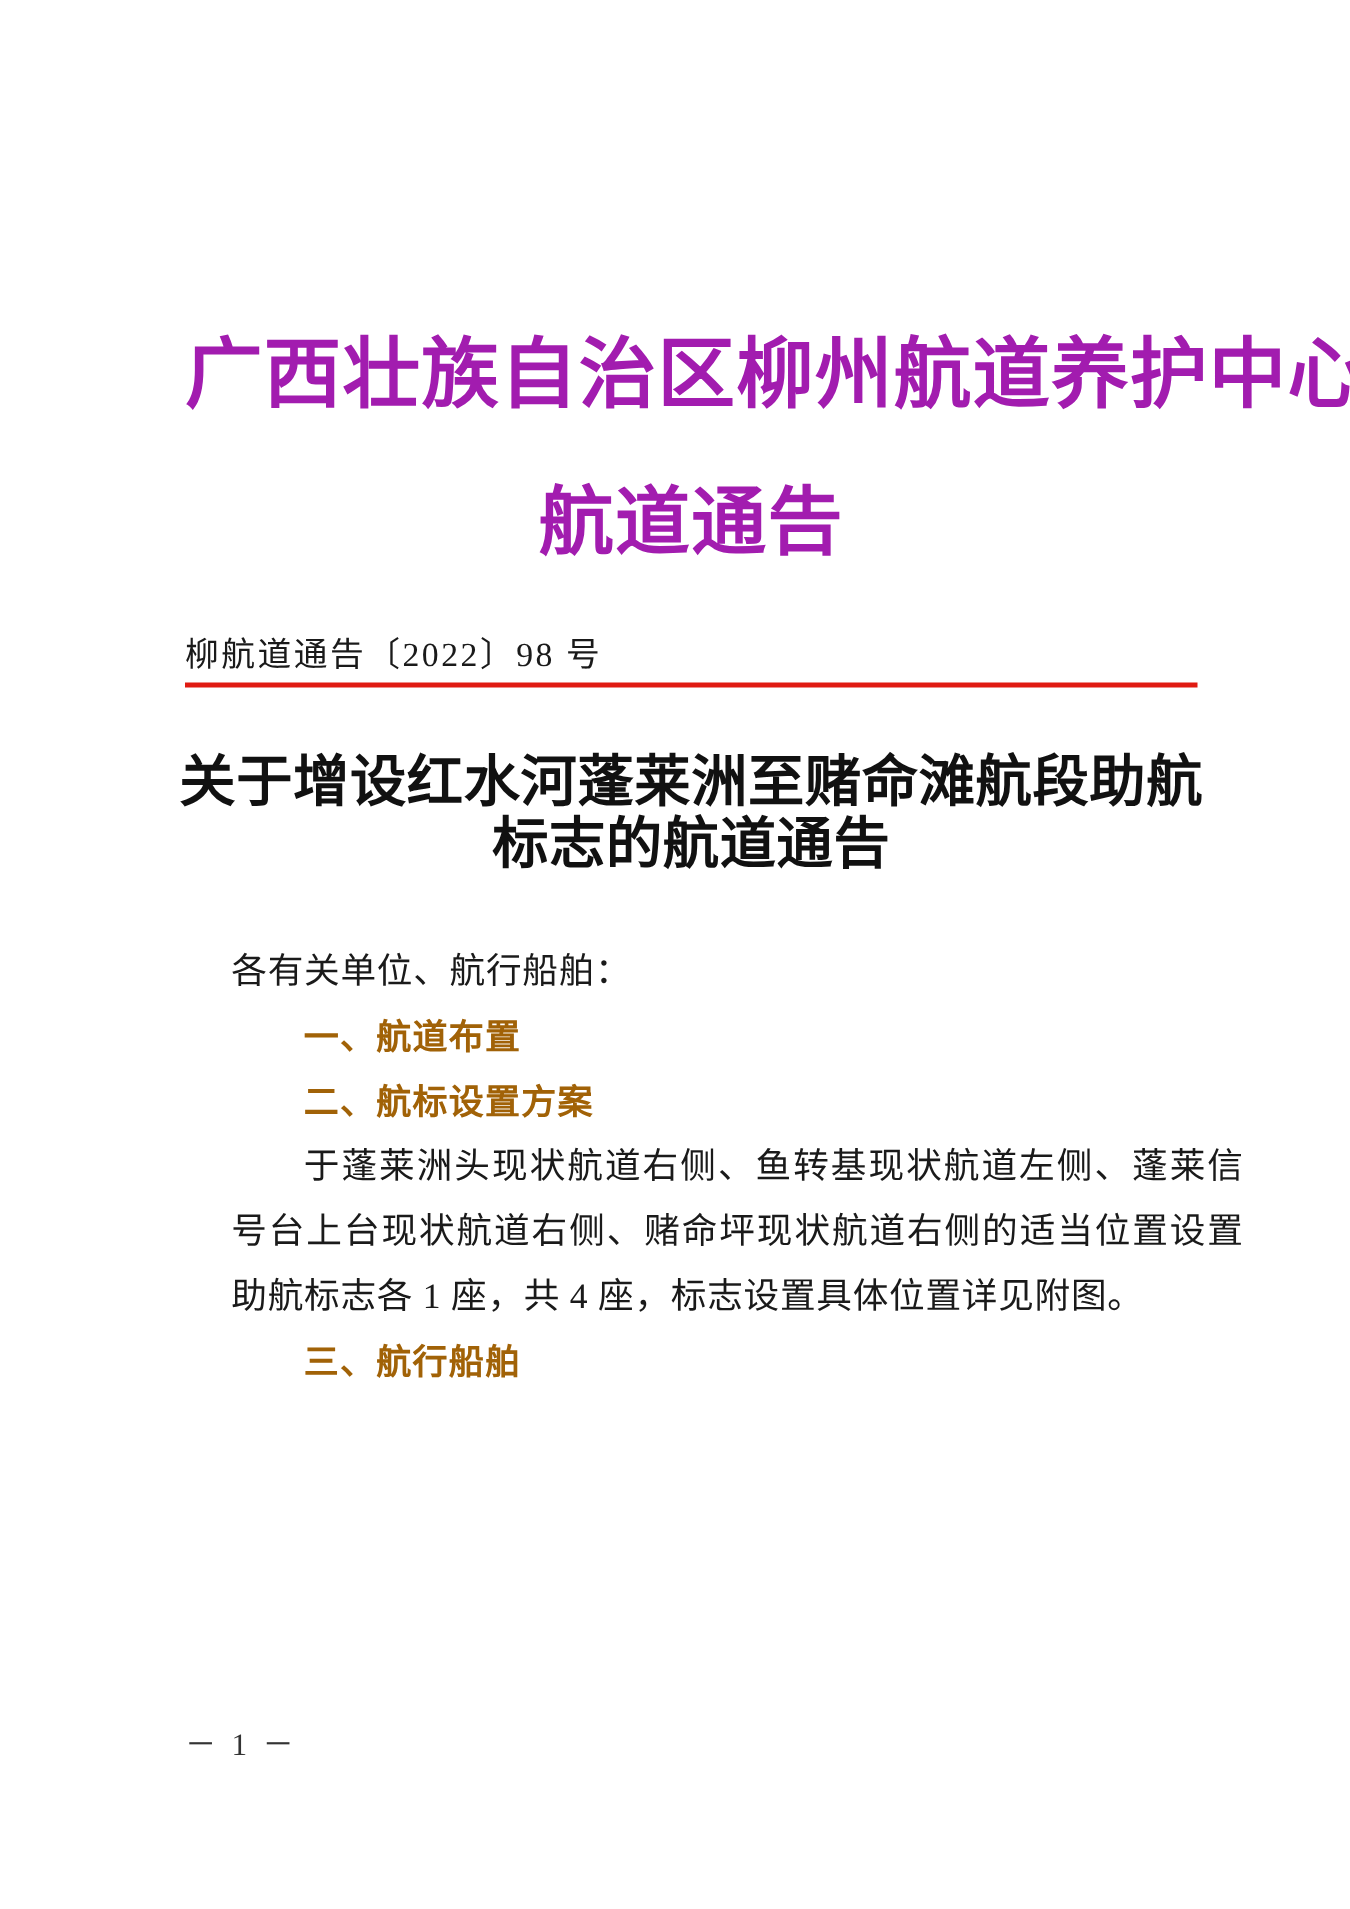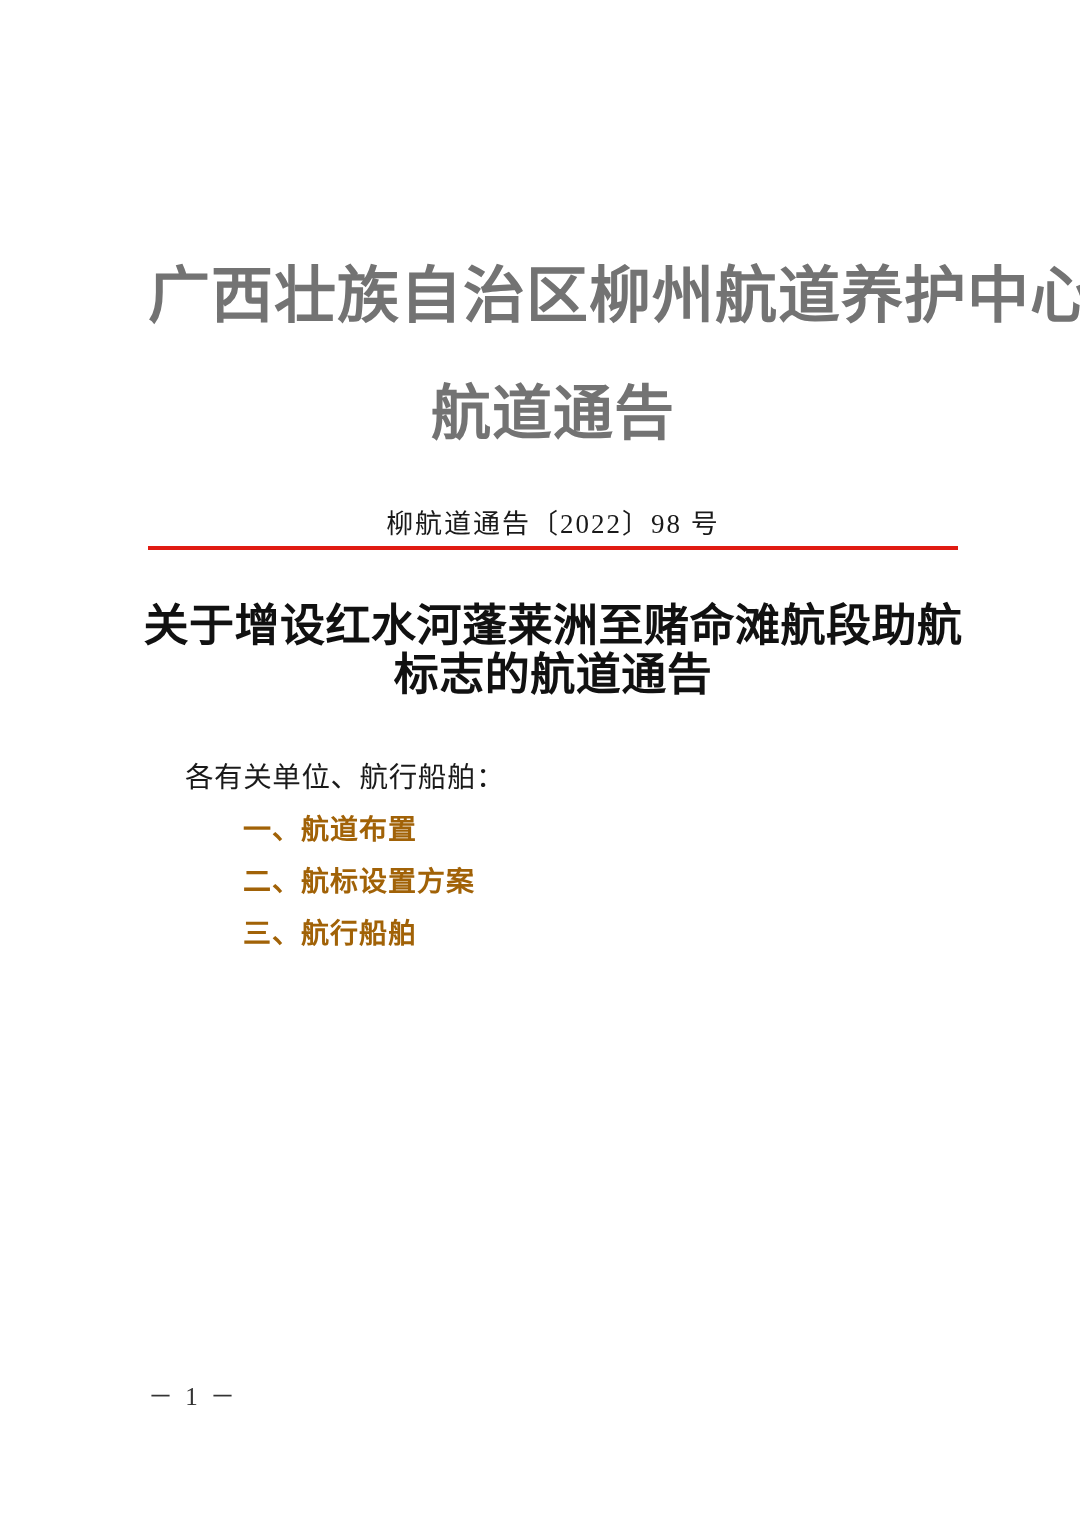--- a/index.html
+++ b/index.html
@@ -25,41 +25,41 @@
 
   
   .masthead {
     position: absolute;
     left: 148px;
     top: 262px;
     width: 810px;
     text-align: center;
   }
   .masthead-line {
-    color: #737373;
-    font-family: Liberation Mono, monospace;
+    color: #a21caf;
+    font-family: Liberation Serif, serif;
     font-weight: 700;
     font-size: 62px;
     line-height: 78px;
     letter-spacing: 1px;
     white-space: nowrap;
   }
   .masthead-line.second {
     font-size: 60px;
     line-height: 76px;
     margin-top: 40px;
   }
 
   
   .docnum {
     position: absolute;
     left: 148px;
     top: 505px;
     width: 810px;
-    text-align: center;
+    text-align: left;
     font-size: 27px;
     line-height: 38px;
     letter-spacing: 2px;
     color: #1a1a1a;
     font-family: "Liberation Serif", "DejaVu Serif", serif;
   }
 
   
   .red-rule {
     position: absolute;
@@ -148,20 +148,21 @@
   <div class="subject">关于增设红水河蓬莱洲至赌命滩航段助航标志的航道通告</div>
 
   <div class="body-block">
 
     <p class="para">各有关单位、航行船舶：</p>
 
 
     <p class="heading">一、航道布置</p>
 
     <p class="heading">二、航标设置方案</p>
+    <p class="para indent">于蓬莱洲头现状航道右侧、鱼转基现状航道左侧、蓬莱信号台上台现状航道右侧、赌命坪现状航道右侧的适当位置设置助航标志各 1 座，共 4 座，标志设置具体位置详见附图。</p>
 
     <p class="heading">三、航行船舶</p>
 
   </div>
 
   <div class="footer">－ 1 －</div>
 
 </div>
 
 </body></html>

